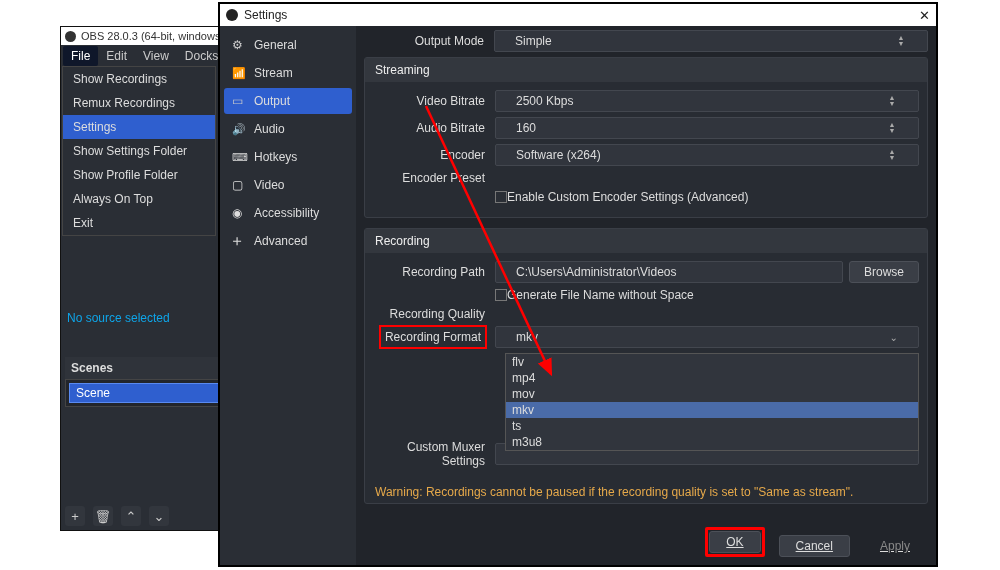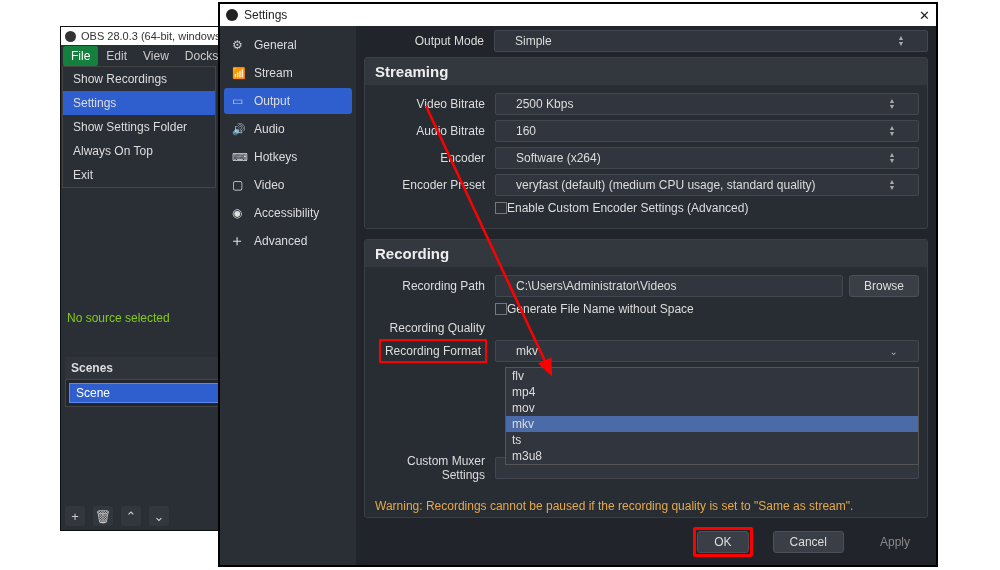--- a/index.html
+++ b/index.html
@@ -4,27 +4,27 @@
 <style>
   * { box-sizing: border-box; margin: 0; padding: 0; font-family: "Segoe UI", Arial, sans-serif; }
   body { background: #fff; width: 1000px; height: 570px; position: relative; overflow: hidden; font-size: 12px; color: #ddd; }
 
   
   .main-window { position: absolute; left: 60px; top: 26px; width: 520px; height: 505px; background: #2a2e35; border: 1px solid #111; }
   .main-title { height: 18px; background: #fff; color: #333; font-size: 11px; display: flex; align-items: center; padding-left: 4px; }
   .main-title .obs-icon { width: 11px; height: 11px; background: #333; border-radius: 50%; margin-right: 5px; display:inline-block; }
   .menubar { height: 22px; background: #2a2e35; display: flex; align-items: center; padding-left: 2px; color: #ccc; }
   .menubar span { padding: 3px 8px; font-size: 12px; }
-  .menubar .file-active { background: #15803d; color: #fff; border-radius: 2px; }
+  .menubar .file-active { background: #0f172a; color: #fff; border-radius: 2px; }
 
   .file-menu { position: absolute; left: 62px; top: 66px; width: 154px; background: #2a2e35; border: 1px solid #444; z-index: 2; }
   .file-menu div { padding: 5px 10px; font-size: 12px; color: #ddd; }
   .file-menu .active { background: #2f5fcf; }
 
-  .no-source { position: absolute; left: 6px; top: 284px; color: #84cc16; font-size: 12px; }
+  .no-source { position: absolute; left: 6px; top: 284px; color: #0ea5e9; font-size: 12px; }
 
   .scenes-panel { position: absolute; left: 4px; top: 330px; width: 210px; }
   .scenes-header { background: #2f333a; height: 22px; display:flex; align-items:center; justify-content:space-between; padding: 0 6px; font-weight:600; }
   .scenes-header .dock-icon { width:12px; height:10px; border:1px solid #aaa; display:inline-block; }
   .scenes-list { background: #22252b; border: 1px solid #444; padding: 3px; }
   .scene-item { background: #2f5fcf; color:#fff; padding: 2px 6px; border:1px solid #5a8af0; font-size:12px; }
 
   .scene-tools { position:absolute; left: 4px; bottom: 4px; display:flex; gap:8px; }
   .scene-tools .tool { width:20px; height:20px; background:#32363d; border-radius:3px; display:flex; align-items:center; justify-content:center; color:#ccc; font-size:13px; }
 
@@ -42,35 +42,35 @@
   .side-item.active { background:#2f5fcf; }
 
   .content { flex:1; background:#21242a; position:relative; overflow:hidden; }
   .form-area { padding: 4px 8px 0 8px; }
   .row { display:flex; align-items:center; margin-bottom: 5px; }
   .row .lbl { width: 130px; text-align:right; padding-right:10px; color:#ddd; font-size:12px; }
   .row .ctrl { flex:1; }
   .select, .txt, .spin { background:#31353d; border:1px solid #43474f; color:#ddd; height:22px; font-size:12px; padding: 0 20px; display:flex; align-items:center; justify-content:space-between; border-radius:2px; width:100%; }
   .spin-arrows, .sel-arrows { width:12px; display:flex; flex-direction:column; font-size:7px; line-height:6px; color:#aaa; text-align:center;}
   .sel-onearrow { font-size:10px; color:#aaa; }
-  .section-hdr { background:#33373e; padding:5px 10px; font-weight:700; color:#eee; margin: 0 0 8px 0; font-size:15px;}
+  .section-hdr { background:#33373e; padding:5px 10px; font-weight:400; color:#eee; margin: 0 0 8px 0; font-size:12px;}
   .section-box { background:#282c33; border:1px solid #3a3e46; margin: 0 8px 10px 8px; border-radius:3px; }
   .chk { display:flex; align-items:center; font-size:12px; color:#ddd; }
   .chk .box { width:12px; height:12px; border:1px solid #777; background:#2a2e35; display:inline-block;}
   .browse-btn { background:#3a3e46; border:1px solid #4c5058; color:#ddd; height:22px; padding:0 14px; border-radius:3px; font-size:12px; display:flex; align-items:center; margin-left:6px;}
 
   .fmt-highlight { border:2px solid #f00; margin:-2px; padding:0; }
   
   .dropdown-list { position:absolute; left: 140px; top: 0; width: calc(100% - 140px); background:#31353d; border:1px solid #555; z-index:5; }
   .dropdown-list div { padding:1px 6px; font-size:12px; color:#ddd; }
   .dropdown-list .sel { background:#4a6ba8; }
 
   .warn-text { color:#e6a94a; font-size:12px; padding: 4px 10px; }
 
-  .dlg-buttons { position:absolute; right:10px; bottom:8px; display:flex; gap:20px; align-items:center;}
+  .dlg-buttons { position:absolute; right:10px; bottom:8px; display:flex; gap:14px; align-items:flex-end;text-decoration:underline;}
   .btn { background:#3a3e46; border:1px solid #4c5058; color:#ddd; height:22px; padding: 0 16px; border-radius:3px; font-size:12px; display:flex; align-items:center;}
   .btn.apply { background:transparent; border:none; color:#888; }
   .ok-wrap { border:3px solid #f00; padding:1px; border-radius:2px;}
 
   
   .arrow-svg { position:absolute; left:0; top:0; width:100%; height:100%; pointer-events:none; z-index:6;}
 
   
   .i-gear::before{content:"⚙";color:#ccc;font-size:12px;}
   .i-wifi::before{content:"📶";font-size:11px;}
@@ -112,22 +112,24 @@
   <div class="scene-tools" id="scene-tools">
       <div class="tool">+</div>
       <div class="tool">🗑</div>
       <div class="tool">⌃</div>
       <div class="tool">⌄</div>
     </div>
 </div>
 
 <div class="file-menu" id="file-menu">
     <div>Show Recordings</div>
+    <div>Remux Recordings</div>
     <div class="active">Settings</div>
     <div>Show Settings Folder</div>
+    <div>Show Profile Folder</div>
     <div>Always On Top</div>
     <div>Exit</div>
   </div>
 
 <div class="settings">
   <div class="settings-title">
     <span class="left">
       <span class="obs-ico"></span>
       <span>Settings</span>
     </span>
@@ -207,26 +209,20 @@
               <div class="lbl">Encoder</div>
             <div class="ctrl">
                 <div class="select">
                   <span>Software (x264)</span>
                   <span class="spin-arrows">▲<br>▼</span>
                 </div>
               </div>
             </div>
           <div class="row">
               <div class="lbl">Encoder Preset</div>
-            <div class="ctrl">
-                <div class="select">
-                  <span>veryfast (default) (medium CPU usage, standard quality)</span>
-                  <span class="spin-arrows">▲<br>▼</span>
-                </div>
-              </div>
             </div>
           <div class="row">
               <div class="lbl"></div>
             <div class="ctrl">
                 <label class="chk">
                   <span class="box"></span>
                   <span>Enable Custom Encoder Settings (Advanced)</span>
                 </label>
               </div>
             </div>

